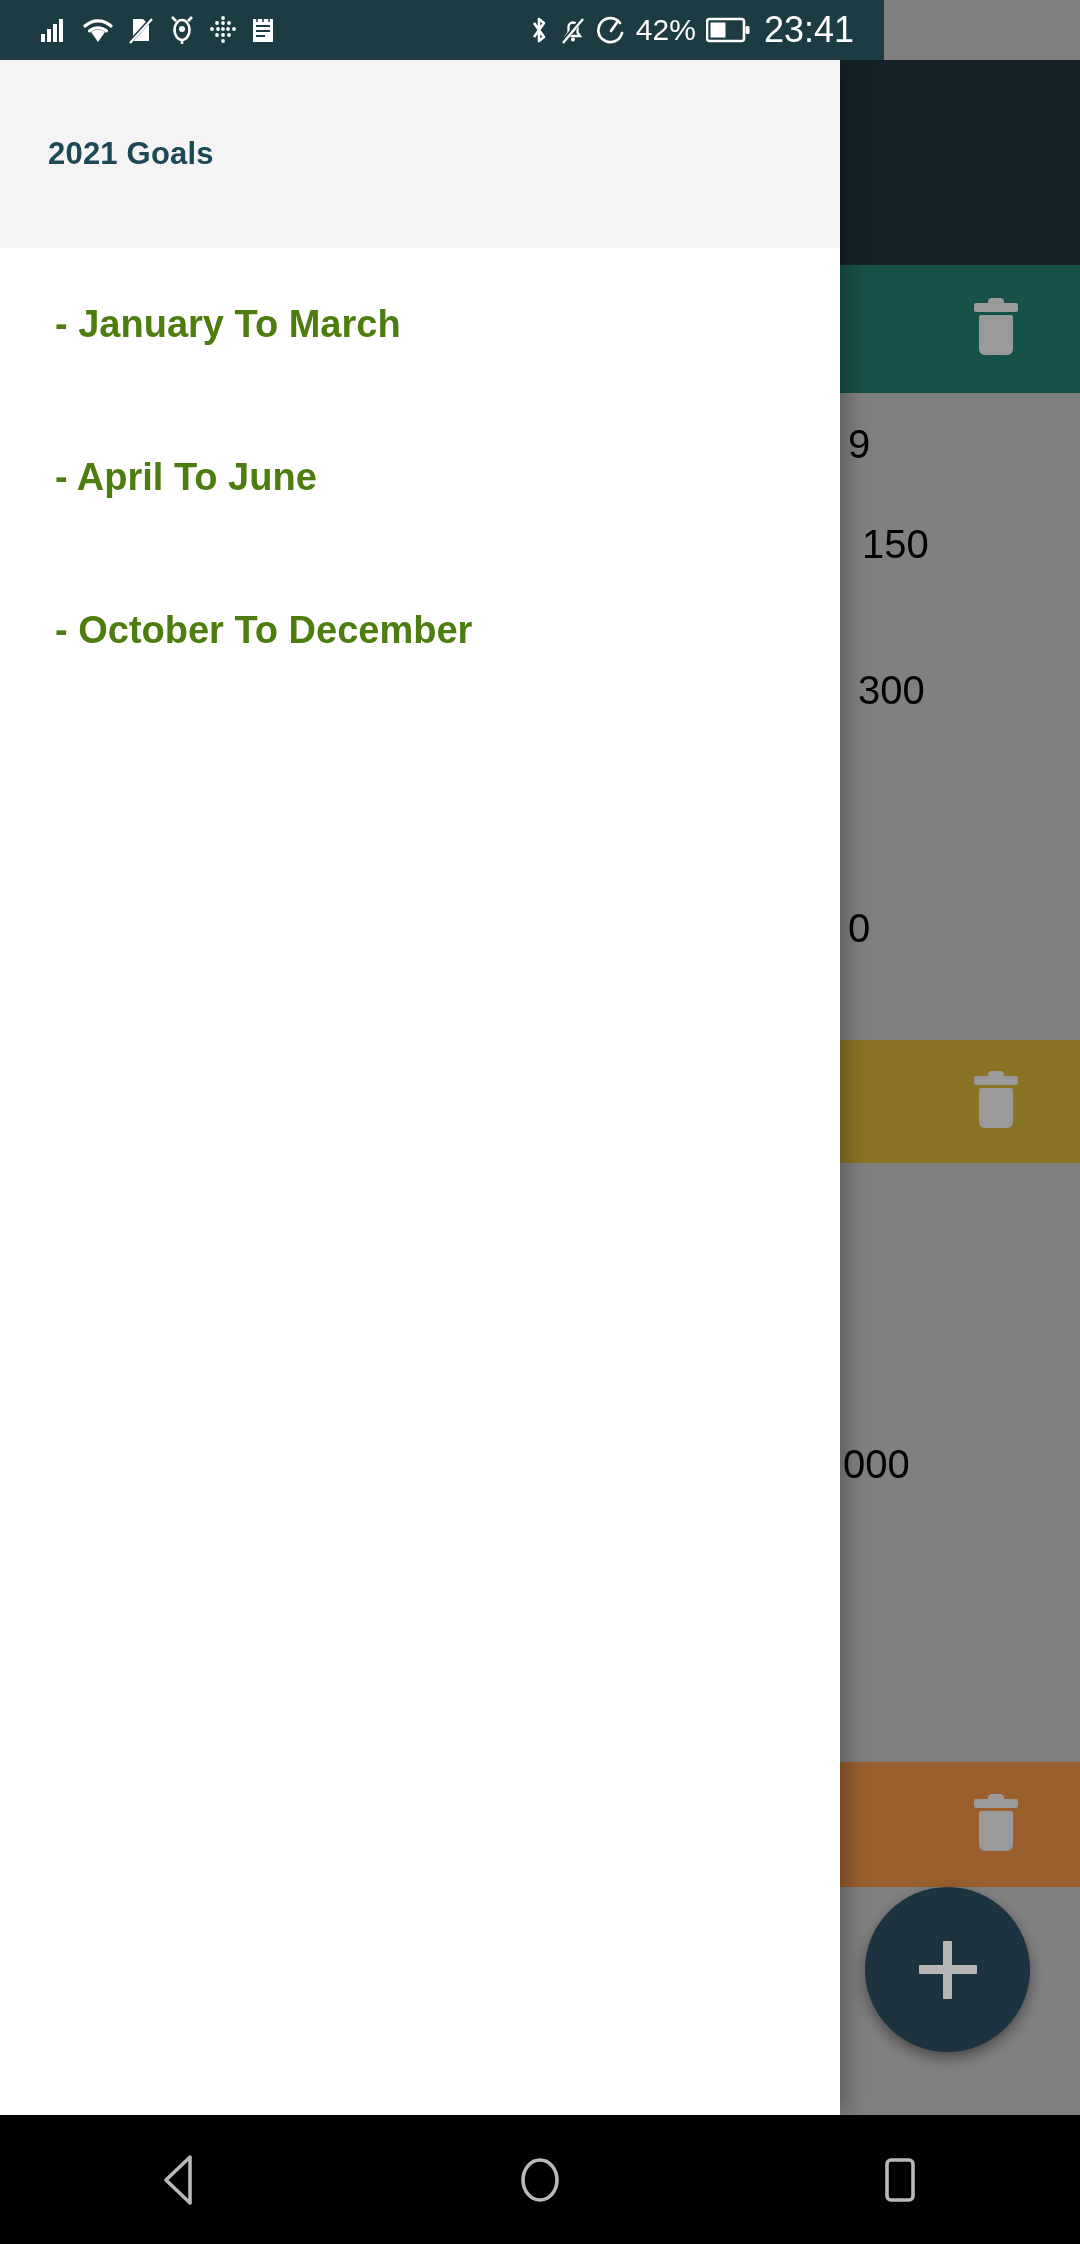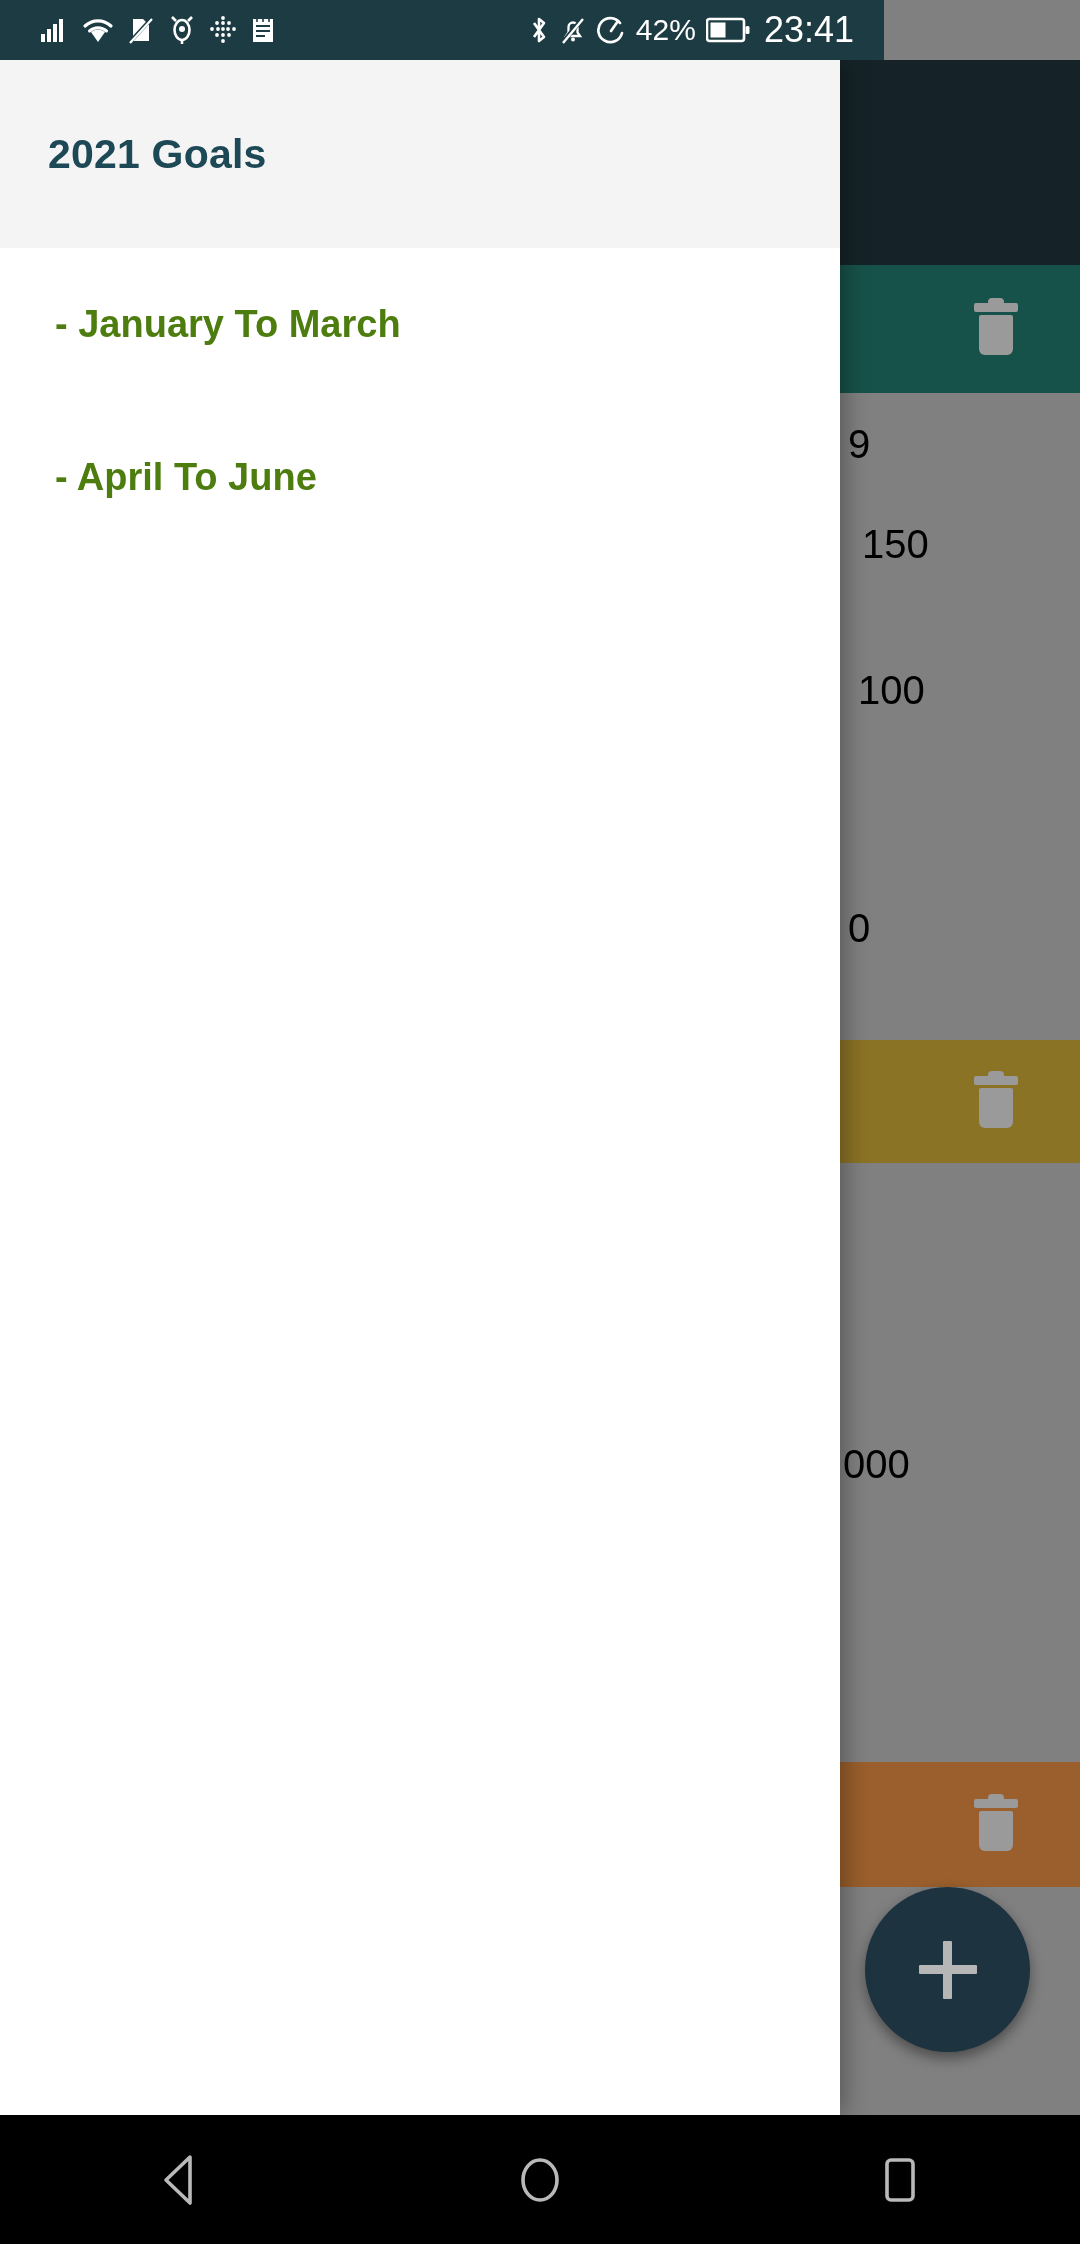--- a/index.html
+++ b/index.html
@@ -65,21 +65,21 @@
   #drawer {
     position:absolute; left:0; top:60px; width:840px; height:2055px;
     background:#ffffff; z-index:60;
     box-shadow:6px 0 22px rgba(0,0,0,0.30);
   }
   #drawerHeader {
     width:840px; height:188px; background:#f4f4f4;
     display:flex; align-items:center;
   }
   #drawerTitle {
-    margin-left:48px; color:#1d4855; font-size:41px; font-weight:bold;
+    margin-left:48px; color:#1d4855; font-size:31px; font-weight:bold;
     letter-spacing:0.2px;
   }
   #drawerList { padding-top:0px; background:#ffffff; }
   .d-item {
     height:153px; display:flex; align-items:center;
     color:#4d7c0f; font-size:38px; font-weight:bold;
     padding-left:48px; background:#ffffff;
   }
   .d-item.sub { padding-left:55px; }
 
@@ -117,39 +117,40 @@
           <div class="trash">
             <span class="knob"></span>
             <span class="lid"></span>
             <span class="body"></span>
           </div>
         </div>
       </div>
     <div id="bgNums">
         <div class="num" style="left: 848px; top: 362px;">9</div>
         <div class="num" style="left: 862px; top: 462px;">150</div>
-        <div class="num" style="left: 858px; top: 608px;">100</div>
+        <div class="num" style="left: 858px; top: 608px;">300</div>
         <div class="num" style="left: 848px; top: 846px;">0</div>
         <div class="num" style="left: 843px; top: 1382px;">000</div>
       </div>
   </div>
   <div id="scrim"></div>
 
   <div id="fab" style="background: rgb(29, 51, 64);">
     <span class="plus-h" style="background: rgb(182, 182, 182);"></span>
     <span class="plus-v" style="background: rgb(182, 182, 182);"></span>
   </div>
 
   <div id="drawer" style="background: rgb(255, 255, 255);">
     <div id="drawerHeader" style="background: rgb(244, 244, 244);">
       <div id="drawerTitle" style="color: rgb(29, 72, 85);">2021 Goals</div>
     </div>
     <div id="drawerList">
         <div class="d-item sub">- January To March</div>
         <div class="d-item sub">- April To June</div>
+        <div class="d-item sub">- October To December</div>
       </div>
   </div>
 
   <div id="statusbar" style="background: rgb(29, 59, 66);">
     <div class="sb-left">
 
       <svg class="sb-ic" width="28" height="26" viewBox="0 0 28 26">
         <rect x="1" y="17" width="4" height="8" fill="#fff"></rect>
         <rect x="7" y="12" width="4" height="13" fill="#fff"></rect>
         <rect x="13" y="7" width="4" height="18" fill="#fff"></rect>

